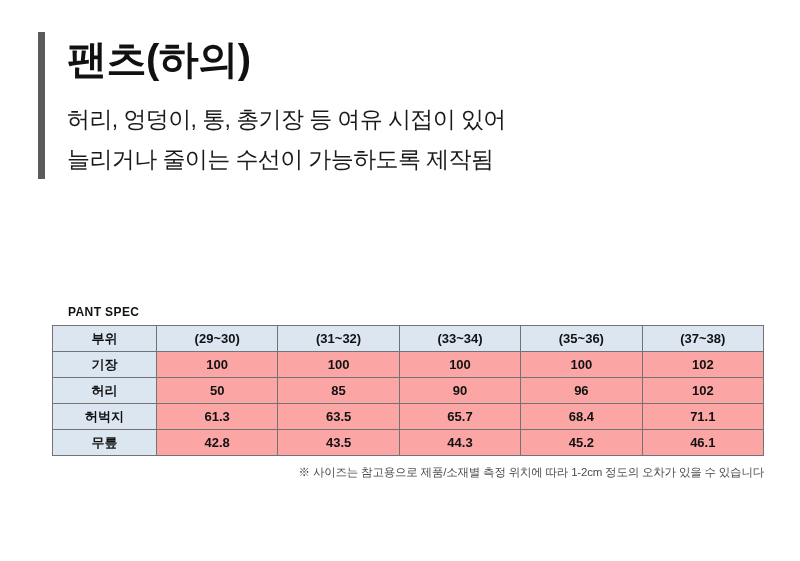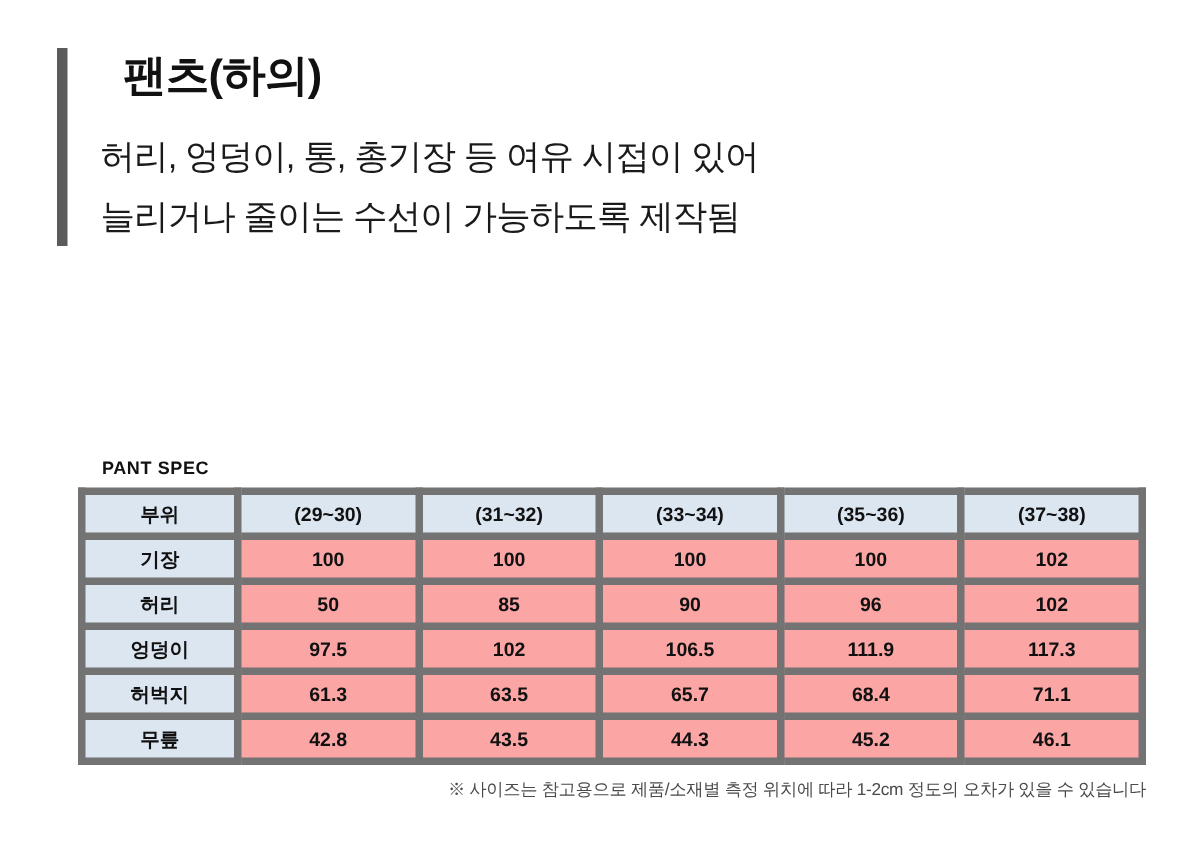--- a/index.html
+++ b/index.html
@@ -29,26 +29,26 @@
     background: #5b5b5b;
     margin-right: 22px;
     flex: none;
   }
   .header-text {
     display: flex;
     flex-direction: column;
     justify-content: flex-start;
   }
   .title {
-    font-size: 29px;
+    font-size: 40px;
     font-weight: bold;
     line-height: 1.35;
     letter-spacing: -0.5px;
     color: #111111;
-    margin: 0 0 14px 15px;
+    margin: 0 0 14px 0;
   }
   .subtitle {
     font-size: 23px;
     font-weight: normal;
     line-height: 1.72;
     letter-spacing: -0.6px;
     color: #1a1a1a;
     margin: 0;
     white-space: nowrap;
   }
@@ -68,21 +68,21 @@
     margin-bottom: 6px;
     padding-left: 16px;
   }
   table.spec {
     border-collapse: collapse;
     width: 712px;
     table-layout: fixed;
   }
   table.spec th,
   table.spec td {
-    border: 5px solid #737373;
+    border: 1px solid #737373;
     height: 25px;
     text-align: center;
     vertical-align: middle;
     font-size: 13px;
     font-weight: bold;
     color: #111111;
     padding: 0;
   }
   table.spec thead th {
     background: #dce6f1;
@@ -153,28 +153,20 @@
       </tr>
       <tr>
         <th class="rowhead">허리</th>
         <td>50</td>
         <td>85</td>
         <td>90</td>
         <td>96</td>
         <td>102</td>
       </tr>
       <tr>
-        <th class="rowhead">엉덩이</th>
-        <td>97.5</td>
-        <td>102</td>
-        <td>106.5</td>
-        <td>111.9</td>
-        <td>117.3</td>
-      </tr>
-      <tr>
         <th class="rowhead">허벅지</th>
         <td>61.3</td>
         <td>63.5</td>
         <td>65.7</td>
         <td>68.4</td>
         <td>71.1</td>
       </tr>
       <tr>
         <th class="rowhead">무릎</th>
         <td>42.8</td>

